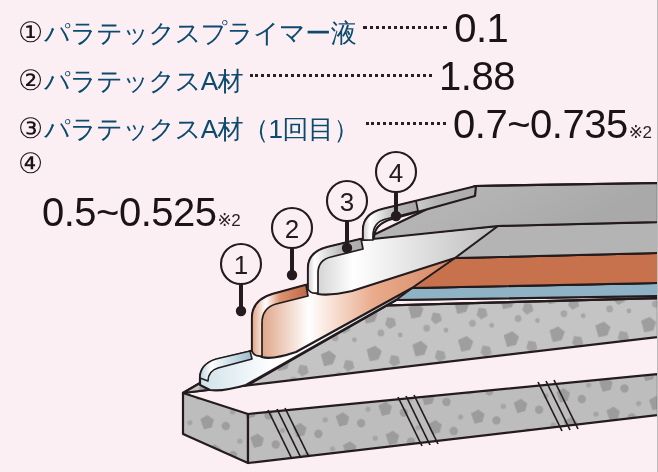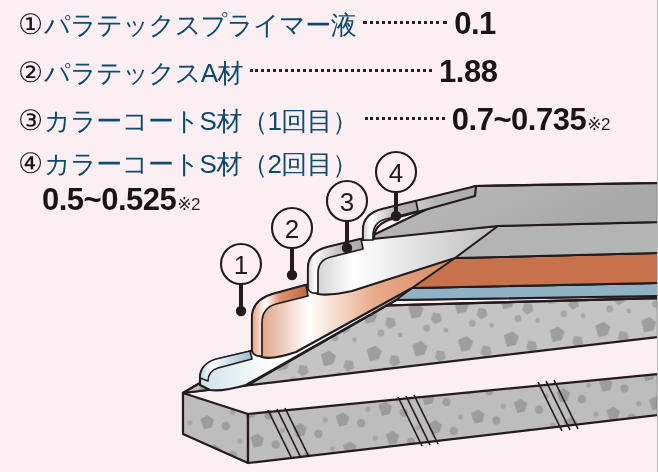--- a/index.html
+++ b/index.html
@@ -34,21 +34,21 @@
     left: 18px;
     display: flex;
     align-items: baseline;
     white-space: nowrap;
     color: #1a1416;
   }
   .row1 { top: 8px; }
   .row2 { top: 56px; }
   .row3 { top: 104px; }
   .row4 { top: 150px; }
-  .row4b { top: 184px; left: 42px; }
+  .row4b { top: 192px; left: 42px; }
 
   .num-circle {
     display: inline-block;
     font-size: 28px;
     line-height: 1;
     font-weight: 400;
     letter-spacing: 0;
     color: #1a1416;
   }
   .label-jp {
@@ -66,23 +66,23 @@
     margin: 0 7px;
     border-bottom: 3px dotted #2b1f22;
     position: relative;
     top: -3px;
   }
   .dots.d1 { width: 84px; }
   .dots.d2 { width: 182px; }
   .dots.d3 { width: 80px; }
 
   .value {
-    font-size: 31px;
+    font-size: 40px;
     line-height: 1;
-    font-weight: bold;
+    font-weight: normal;
     letter-spacing: -0.5px;
     color: #1a1416;
     text-align: right;
   }
   .value-note {
     font-size: 17px;
     font-weight: 400;
     color: #2b1f22;
     margin-left: 1px;
     letter-spacing: -0.5px;
@@ -117,29 +117,28 @@
     <div class="legend-row row2">
       <span class="num-circle">②</span>
       <span class="label-jp">パラテックスA材</span>
       <span class="dots d2"></span>
       <span class="value">1.88</span>
       <span class="value-note"></span>
     </div>
 
     <div class="legend-row row3">
       <span class="num-circle">③</span>
-      <span class="label-jp">カラーコートS材（1回目）</span>
+      <span class="label-jp">パラテックスA材（1回目）</span>
       <span class="dots d3"></span>
       <span class="value">0.7~0.735</span>
       <span class="value-note">※2</span>
     </div>
 
     <div class="legend-row row4">
       <span class="num-circle">④</span>
-      <span class="label-jp">カラーコートS材（2回目）</span>
     </div>
 
     <div class="legend-row row4b">
       <span class="value">0.5~0.525</span>
       <span class="value-note">※2</span>
     </div>
 
   </div>
 
   <div class="diagram">

